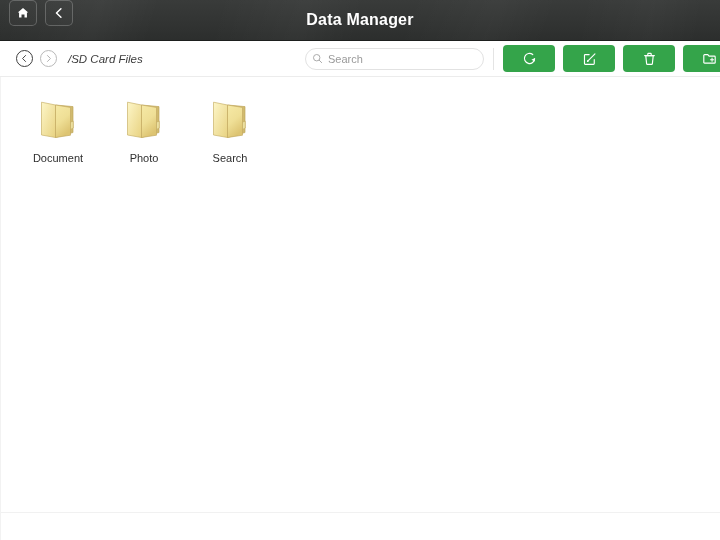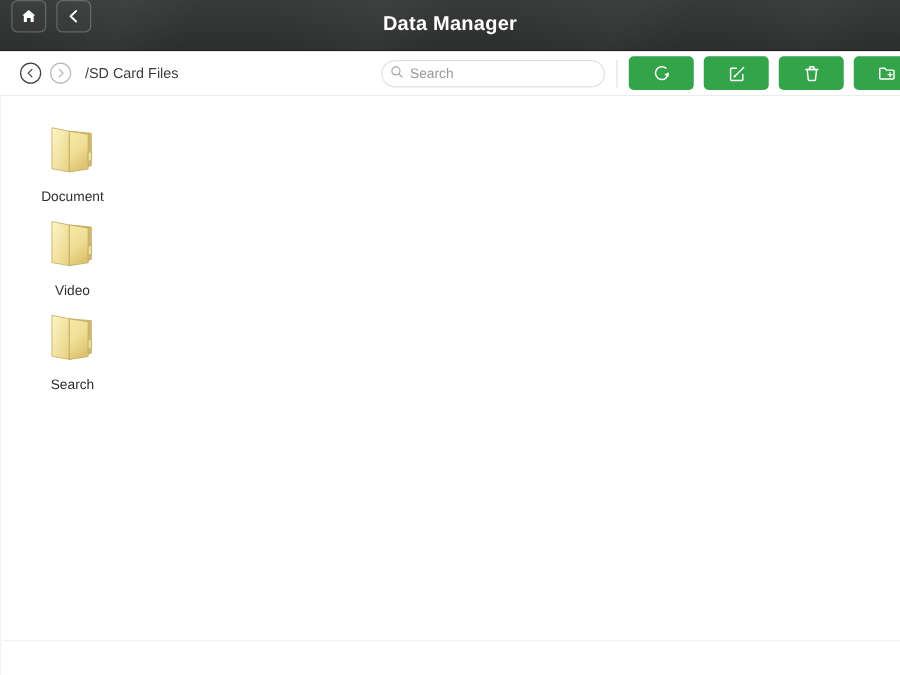--- a/index.html
+++ b/index.html
@@ -92,20 +92,21 @@
     display: flex;
     align-items: center;
     overflow: hidden;
   }
 
   .crumb-area {
     display: flex;
     align-items: center;
     gap: 7px;
     padding-left: 16px;
+    font-style: italic;
   }
 
   .circle-btn {
     width: 17px;
     height: 17px;
     border-radius: 50%;
     border: 1px solid #b9b9b9;
     display: flex;
     align-items: center;
     justify-content: center;
@@ -186,21 +187,20 @@
     border-left: 1px solid #f2f2f2;
     box-sizing: border-box;
     overflow: hidden;
   }
 
   .file-grid {
     display: flex;
     flex-wrap: wrap;
     padding: 12px 0 0 14px;
     gap: 0;
-    flex-direction: column;
   }
 
   .file-item {
     width: 86px;
     display: flex;
     flex-direction: column;
     align-items: center;
     padding-top: 4px;
   }
   .file-icon {
@@ -368,21 +368,21 @@
 
       <div class="file-item">
         <div class="file-icon">
           <svg width="50" height="50" viewBox="0 0 50 50">
             <path d="M8.5 8.2 L22.5 11.0 L22.5 43.5 L8.5 41.0 Z" fill="url(#fbBack)" stroke="#c9b169" stroke-width="0.7" stroke-linejoin="round"></path>
             <path d="M22.5 11.0 L40.0 12.6 L40.0 38.5 L22.5 43.5 Z" fill="url(#fbSide)" stroke="#c2a95f" stroke-width="0.7" stroke-linejoin="round"></path>
             <path d="M22.5 11.0 L37.5 13.4 L37.5 41.2 L22.5 43.5 Z" fill="url(#fbFront)" stroke="#c4ab63" stroke-width="0.7" stroke-linejoin="round"></path>
             <path d="M37.5 28.0 L40.3 27.2 L40.3 34.0 L37.5 35.4 Z" fill="#ece0a0" stroke="#c2a95f" stroke-width="0.6" stroke-linejoin="round"></path>
           </svg>
         </div>
-        <div class="file-label">Video</div>
+        <div class="file-label">Photo</div>
       </div>
 
       <div class="file-item">
         <div class="file-icon">
           <svg width="50" height="50" viewBox="0 0 50 50">
             <path d="M8.5 8.2 L22.5 11.0 L22.5 43.5 L8.5 41.0 Z" fill="url(#fbBack)" stroke="#c9b169" stroke-width="0.7" stroke-linejoin="round"></path>
             <path d="M22.5 11.0 L40.0 12.6 L40.0 38.5 L22.5 43.5 Z" fill="url(#fbSide)" stroke="#c2a95f" stroke-width="0.7" stroke-linejoin="round"></path>
             <path d="M22.5 11.0 L37.5 13.4 L37.5 41.2 L22.5 43.5 Z" fill="url(#fbFront)" stroke="#c4ab63" stroke-width="0.7" stroke-linejoin="round"></path>
             <path d="M37.5 28.0 L40.3 27.2 L40.3 34.0 L37.5 35.4 Z" fill="#ece0a0" stroke="#c2a95f" stroke-width="0.6" stroke-linejoin="round"></path>
           </svg>

